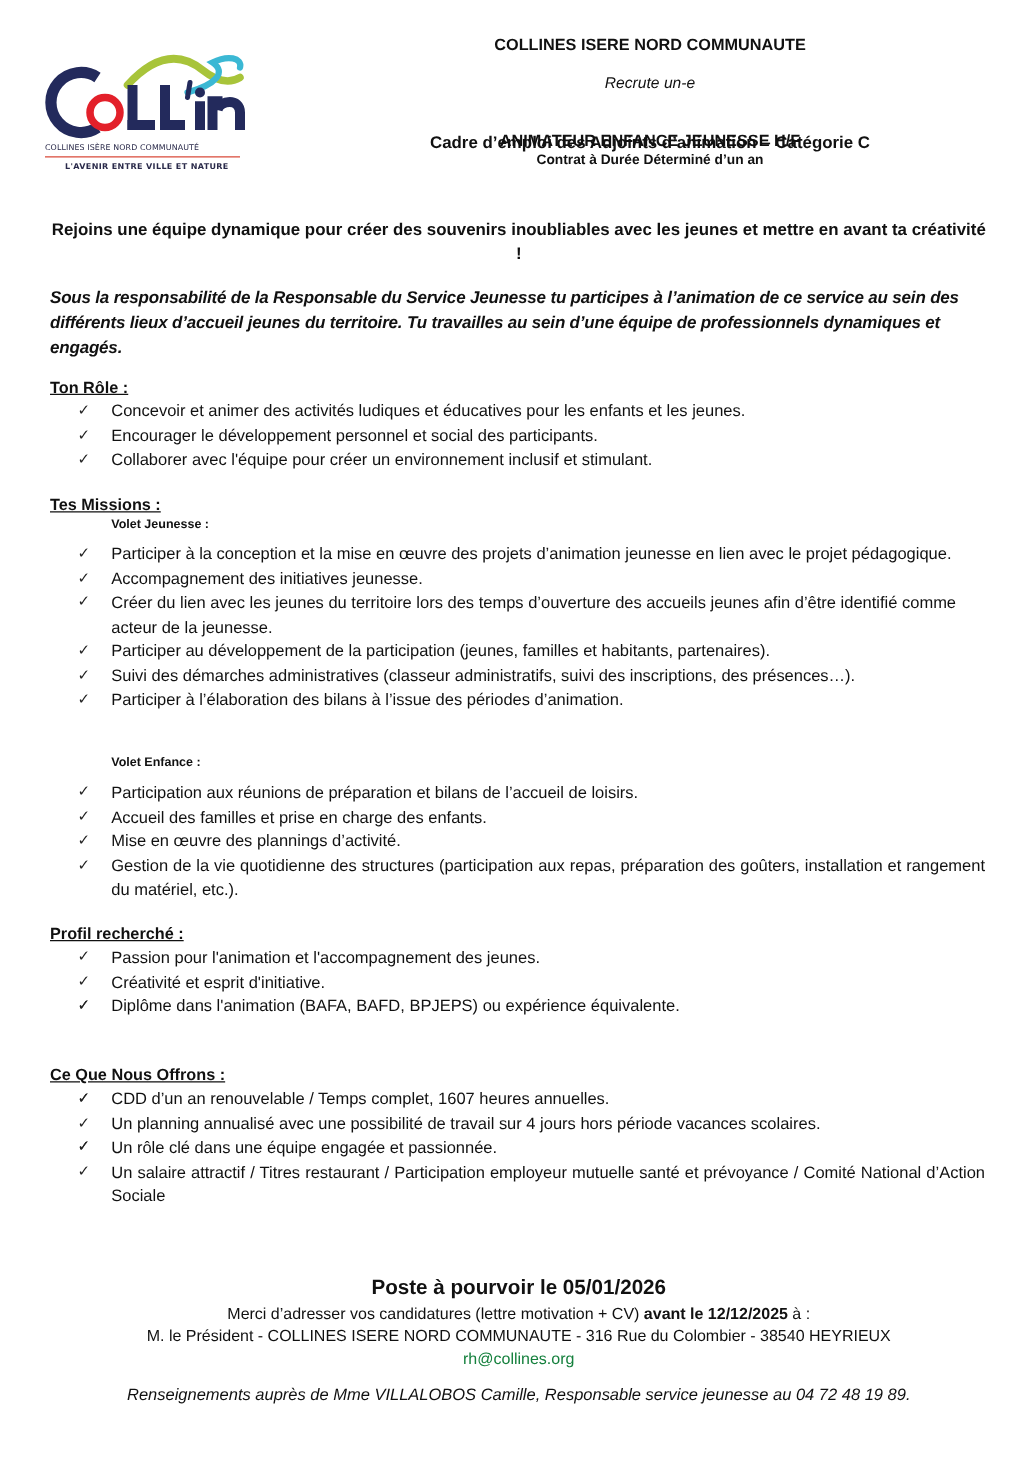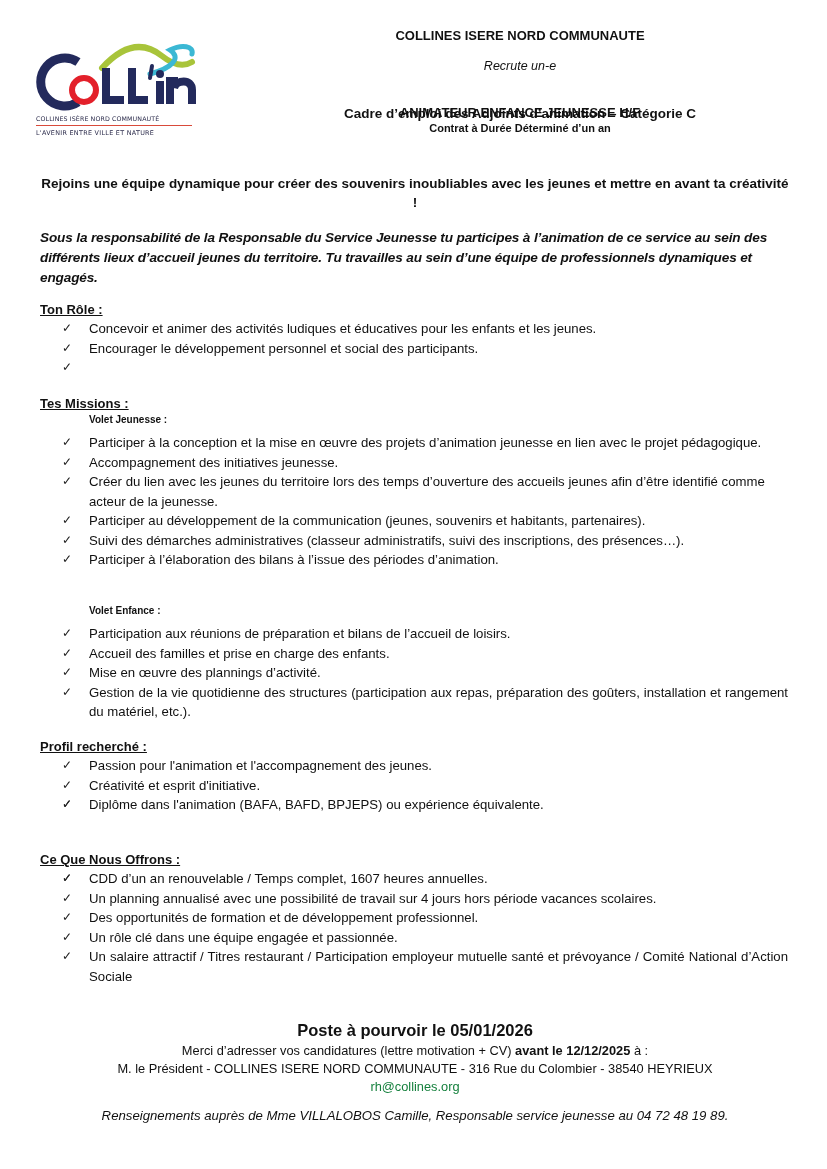--- a/index.html
+++ b/index.html
@@ -3,21 +3,21 @@
 <meta charset="utf-8">
 <style>
   * { box-sizing: border-box; margin: 0; padding: 0; }
   html, body { width: 827px; height: 1169px; background: #ffffff; }
   body { font-family: "Liberation Sans", sans-serif; color: #111; position: relative; overflow: hidden; }
 
   .logo { position: absolute; left: 32px; top: 28px; width: 168px; height: 115px; }
   .logo svg { display: block; }
   .logo .sub1 { position: absolute; left: 4px; top: 87px; font-size: 6.3px; color: #2a2a4a; letter-spacing: 0.1px; white-space: nowrap; font-family: "DejaVu Sans", sans-serif; }
   .logo .rule { position: absolute; left: 4px; top: 97px; width: 156px; height: 1px; background: #d94a3a; }
-  .logo .sub2 { position: absolute; left: 4px; top: 101px; font-size: 6.4px; font-weight: normal; color: #2a2a4a; letter-spacing: 0.3px; white-space: nowrap; font-family: "DejaVu Sans", sans-serif; }
+  .logo .sub2 { position: absolute; left: 20px; top: 101px; font-size: 6.4px; font-weight: bold; color: #2a2a4a; letter-spacing: 0.3px; white-space: nowrap; font-family: "DejaVu Sans", sans-serif; }
 
   .header { position: absolute; left: 300px; width: 440px; text-align: center; }
   .h-org { top: 28px; font-weight: bold; font-size: 13px; }
   .h-recrute { top: 59px; font-style: italic; font-size: 12.5px; }
   .h-title { top: 75px; font-weight: bold; font-size: 13px; margin-top: 30px; }
   .h-cadre { top: 106px; font-weight: bold; font-size: 13.5px; }
   .h-contrat { top: 122px; font-weight: bold; font-size: 11px; }
 
   .intro { position: absolute; left: 40px; width: 750px; top: 174px; text-align: center; font-weight: bold; font-size: 13.5px; line-height: 19px; }
   .lead { position: absolute; left: 40px; width: 750px; top: 228px; font-weight: bold; font-style: italic; font-size: 13.6px; line-height: 20px; letter-spacing: -0.15px; }
@@ -75,30 +75,30 @@
 <div class="header h-cadre">Cadre d’emploi des Adjoints d’animation – Catégorie C</div>
 <div class="header h-contrat">Contrat à Durée Déterminé d’un an</div>
 
 <div class="intro">Rejoins une équipe dynamique pour créer des souvenirs inoubliables avec les jeunes et mettre en avant ta créativité !</div>
 <div class="lead">Sous la responsabilité de la Responsable du Service Jeunesse tu participes à l’animation de ce service au sein des différents lieux d’accueil jeunes du territoire. Tu travailles au sein d’une équipe de professionnels dynamiques et engagés.</div>
 
 <div class="section-title" style="top:302px">Ton Rôle :</div>
 <ul class="list" style="top:319px">
   <li><span class="check">✓</span><span>Concevoir et animer des activités ludiques et éducatives pour les enfants et les jeunes.</span></li>
   <li><span class="check">✓</span><span>Encourager le développement personnel et social des participants.</span></li>
-  <li><span class="check">✓</span></li>
+  <li><span class="check">✓</span><span>Collaborer avec l'équipe pour créer un environnement inclusif et stimulant.</span></li>
 </ul>
 
 <div class="section-title" style="top:396px">Tes Missions :</div>
 <div class="sub-title" style="top:414px">Volet Jeunesse :</div>
 <ul class="list" style="top:433px">
   <li><span class="check">✓</span><span>Participer à la conception et la mise en œuvre des projets d’animation jeunesse en lien avec le projet pédagogique.</span></li>
   <li><span class="check">✓</span><span>Accompagnement des initiatives jeunesse.</span></li>
   <li><span class="check">✓</span><span>Créer du lien avec les jeunes du territoire lors des temps d’ouverture des accueils jeunes afin d’être identifié comme acteur de la jeunesse.</span></li>
-  <li><span class="check">✓</span><span>Participer au développement de la communication (jeunes, souvenirs et habitants, partenaires).</span></li>
+  <li><span class="check">✓</span><span>Participer au développement de la participation (jeunes, familles et habitants, partenaires).</span></li>
   <li><span class="check">✓</span><span>Suivi des démarches administratives (classeur administratifs, suivi des inscriptions, des présences…).</span></li>
   <li><span class="check">✓</span><span>Participer à l’élaboration des bilans à l’issue des périodes d’animation.</span></li>
 </ul>
 
 <div class="sub-title" style="top:605px">Volet Enfance :</div>
 <ul class="list" style="top:624px">
   <li><span class="check">✓</span><span>Participation aux réunions de préparation et bilans de l’accueil de loisirs.</span></li>
   <li><span class="check">✓</span><span>Accueil des familles et prise en charge des enfants.</span></li>
   <li><span class="check">✓</span><span>Mise en œuvre des plannings d’activité.</span></li>
   <li class="justify"><span class="check">✓</span><span>Gestion de la vie quotidienne des structures (participation aux repas, préparation des goûters, installation et rangement du matériel, etc.).</span></li>
@@ -110,21 +110,21 @@
   <li><span class="check">✓</span><span>Créativité et esprit d'initiative.</span></li>
   <li><span class="check">✓</span></li>
   <li><span class="check">✓</span><span>Diplôme dans l'animation (BAFA, BAFD, BPJEPS) ou expérience équivalente.</span></li>
 </ul>
 
 <div class="section-title" style="top:852px">Ce Que Nous Offrons :</div>
 <ul class="list" style="top:869px">
   <li><span class="check">✓</span></li>
   <li><span class="check">✓</span><span>CDD d’un an renouvelable / Temps complet, 1607 heures annuelles.</span></li>
   <li><span class="check">✓</span><span>Un planning annualisé avec une possibilité de travail sur 4 jours hors période vacances scolaires.</span></li>
-  <li><span class="check">✓</span><span>Des opportunités de formation et de développement professionnel.</span></li>
+  <li><span class="check">✓</span></li>
   <li><span class="check">✓</span><span>Un rôle clé dans une équipe engagée et passionnée.</span></li>
   <li class="justify"><span class="check">✓</span><span>Un salaire attractif / Titres restaurant / Participation employeur mutuelle santé et prévoyance / Comité National d’Action Sociale</span></li>
 </ul>
 
 <div class="footer f-poste">Poste à pourvoir le 05/01/2026</div>
 <div class="footer f-merci"><span>Merci d’adresser vos candidatures (lettre motivation + CV) </span><b>avant le 12/12/2025</b><span> à :</span></div>
 <div class="footer f-addr">M. le Président - COLLINES ISERE NORD COMMUNAUTE - 316 Rue du Colombier - 38540 HEYRIEUX</div>
 <div class="footer f-mail">rh@collines.org</div>
 <div class="footer f-rens">Renseignements auprès de Mme VILLALOBOS Camille, Responsable service jeunesse au 04 72 48 19 89.</div>
 

